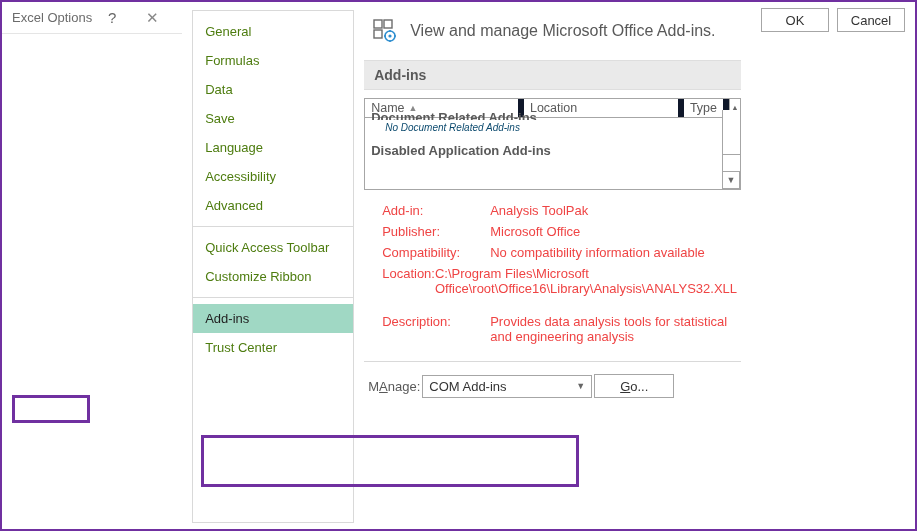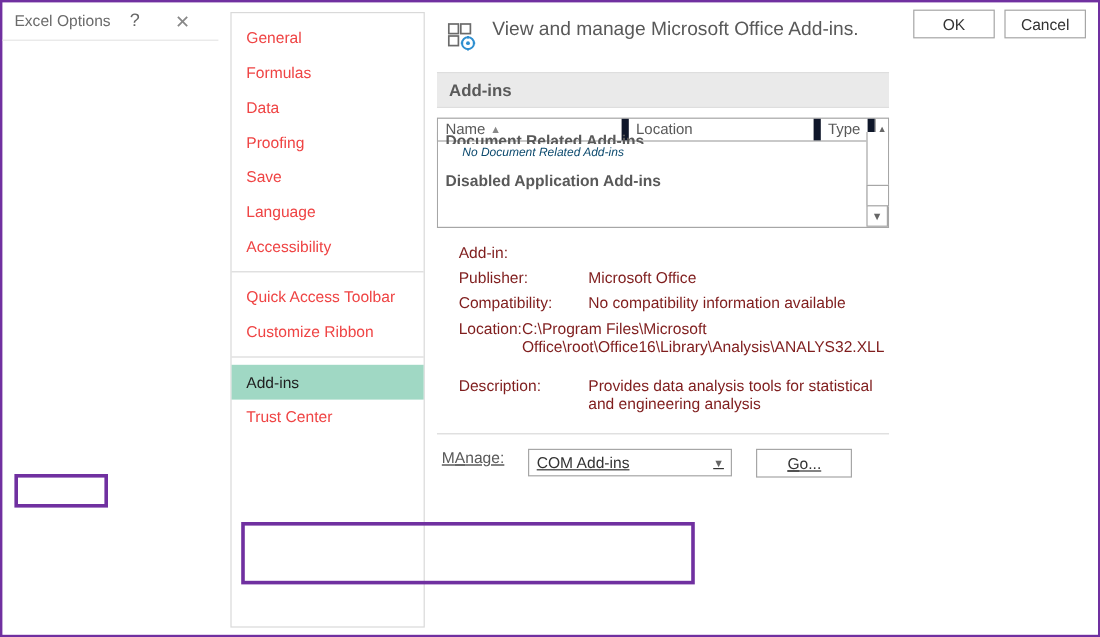--- a/index.html
+++ b/index.html
@@ -4,50 +4,50 @@
 <style>
 * { box-sizing: border-box; margin: 0; padding: 0; }
 body { font-family: "Segoe UI", Arial, sans-serif; font-size: 13px; color: #333; background: #fff; }
 .dialog { width: 917px; height: 531px; border: 2px solid #7030a0; display: flex; flex-direction: row; position: relative; }
 .titlebar { height: 32px; display: flex; align-items: center; padding: 0 10px; color: #6b6b6b; font-size: 13px; border-bottom: 1px solid #e5e5e5; }
 .titlebar .title { flex: 1; }
 .titlebar .help, .titlebar .close { width: 40px; text-align: center; color: #666; font-size: 15px; }
 .titlebar .close { color: #888; }
 .body { flex: 1; display: flex; padding: 8px 10px 6px 10px; gap: 10px; overflow: hidden; }
 .sidebar { width: 162px; border: 1px solid #d9d9d9; display: flex; flex-direction: column; padding-top: 6px; }
-.sidebar .item { padding: 7px 12px; color: #ef4444; cursor: default; }
+.sidebar .item { padding: 7px 12px; color: #4d7c0f; cursor: default; }
 .sidebar .divider { border-top: 1px solid #d9d9d9; margin: 6px 0; }
 .sidebar .item.selected { background: #a0d8c4; color: #1f1f1f; }
 .sel-frame { position: absolute; border: 3px solid #7030a0; pointer-events: none; }
 .main { flex: 1; display: flex; flex-direction: column; border: 0; overflow: hidden; }
-.heading { display: flex; gap: 10px; padding: 6px 6px 14px 6px; }
+.heading { display: flex; align-items: center; gap: 10px; padding: 6px 6px 14px 6px; }
 .heading .icon { width: 30px; height: 30px; display: flex; align-items: center; justify-content: center; }
 .heading .txt { color: #595959; font-size: 16px; }
 .section-hdr { background: #eaeaea; color: #595959; font-weight: 600; padding: 6px 10px; font-size: 14px; border: 1px solid #dedede; border-left: none; border-right: none; }
 .table-wrap { margin-top: 8px; position: relative; }
 .table-head { display: flex; border: 1px solid #a6a6a6; height: 20px; align-items: stretch; }
 .th { border-right: 6px solid #0f172a; padding: 1px 6px; color: #595959; font-size: 12.5px; display: flex; align-items: center; gap: 4px; }
 .th.name { width: 258px; }
 .th.loc { width: 260px; }
 .th.type { flex: 1; }
 .scroll-up { width: 18px; border-left: 1px solid #a6a6a6; display:flex; align-items:center; justify-content:center; color:#666; font-size:9px;}
 .list-body { border: 1px solid #a6a6a6; border-top: none; height: 80px; padding: 0 0 0 6px; position: relative; }
 .list-body .cutoff { color: #595959; font-weight: 700; font-size: 13px; margin-top: -8px; overflow: hidden; height: 10px; white-space: nowrap; }
 .list-body .note { color: #0c4a6e; font-style: italic; padding: 2px 14px; font-size: 10px; }
 .list-body .grp { color: #595959; font-weight: 700; padding: 8px 0 0 0; font-size: 13px; }
 .scroll-dn { position: absolute; right: 0; bottom: 0; width: 18px; height: 18px; border: 1px solid #a6a6a6; display:flex;align-items:center;justify-content:center;color:#666;font-size:9px; background:#fff;}
 .scroll-track { position:absolute; right:0; top:0; width:18px; bottom:18px; border-left:1px solid #a6a6a6; background:#fff; display:flex; flex-direction:column; }
 .scroll-track .gap { flex:1; }
 .scroll-track .thumb { height:18px; border:1px solid #a6a6a6; background:#fff; margin:-1px; }
 .details { margin-top: 10px; padding: 0 4px 0 18px; }
-.drow { display: flex; padding: 3px 0; color: #7f1d1d; font-size: 13px; }
+.drow { display: flex; padding: 3px 0; color: #ef4444; font-size: 13px; }
 .drow .k { width: 108px; }
 .drow .v { flex: 1; }
 .sep { border-top: 1px solid #d9d9d9; margin: 14px 0 8px 0; }
-.manage-row { display: flex; align-items: flex-start; gap: 20px; padding: 4px 0 4px 4px; text-decoration: underline; }
+.manage-row { display: flex; align-items: center; gap: 2px; padding: 4px 0 4px 4px; }
 .manage-row .lbl { color: #595959; }
 .manage-row .lbl .ul { text-decoration: underline; }
 .select { width: 170px; height: 23px; border: 1px solid #a6a6a6; display: flex; align-items: center; padding: 0 6px; justify-content: space-between; color: #333; font-size: 13px; background:#fff; }
 .select .caret { color:#666; font-size: 9px; }
 .go-btn { width: 80px; height: 24px; border: 1px solid #a6a6a6; background: #fff; color: #333; display:flex; align-items:center; justify-content:center; font-size:13px; }
 .go-btn .ul { text-decoration: underline; }
 .footer { display: flex; justify-content: flex-end; gap: 8px; padding: 6px 10px 8px 10px; }
 .btn { width: 68px; height: 24px; border: 1px solid #a6a6a6; background: #fff; color: #333; font-size: 13px; display:flex;align-items:center;justify-content:center;}
 .sort-arrow { font-size: 9px; color: #888; }
 </style>
@@ -58,24 +58,24 @@
   <div class="titlebar">
     <span class="title">Excel Options</span>
     <span class="help">?</span>
     <span class="close">✕</span>
   </div>
   <div class="body">
     <div class="sidebar">
       <div class="item">General</div>
       <div class="item">Formulas</div>
       <div class="item">Data</div>
-      <div class="item">Proofing</div>
       <div class="item">Save</div>
       <div class="item">Language</div>
       <div class="item">Accessibility</div>
+      <div class="item">Advanced</div>
       <div class="divider"></div>
       <div class="item">Quick Access Toolbar</div>
       <div class="item">Customize Ribbon</div>
       <div class="divider"></div>
       <div class="item selected">Add-ins</div>
       <div class="item">Trust Center</div>
     </div>
     <div class="main">
       <div class="heading">
         <span class="icon">
@@ -115,20 +115,21 @@
           <div class="scroll-track">
             <div class="gap"></div>
             <div class="thumb"></div>
           </div>
           <div class="scroll-dn">▼</div>
         </div>
       </div>
       <div class="details">
         <div class="drow">
             <span class="k">Add-in:</span>
+            <span class="v">Analysis ToolPak</span>
           </div>
         <div class="drow">
             <span class="k">Publisher:</span>
             <span class="v">Microsoft Office</span>
           </div>
         <div class="drow">
             <span class="k">Compatibility:</span>
             <span class="v">No compatibility information available</span>
           </div>
         <div class="drow">

